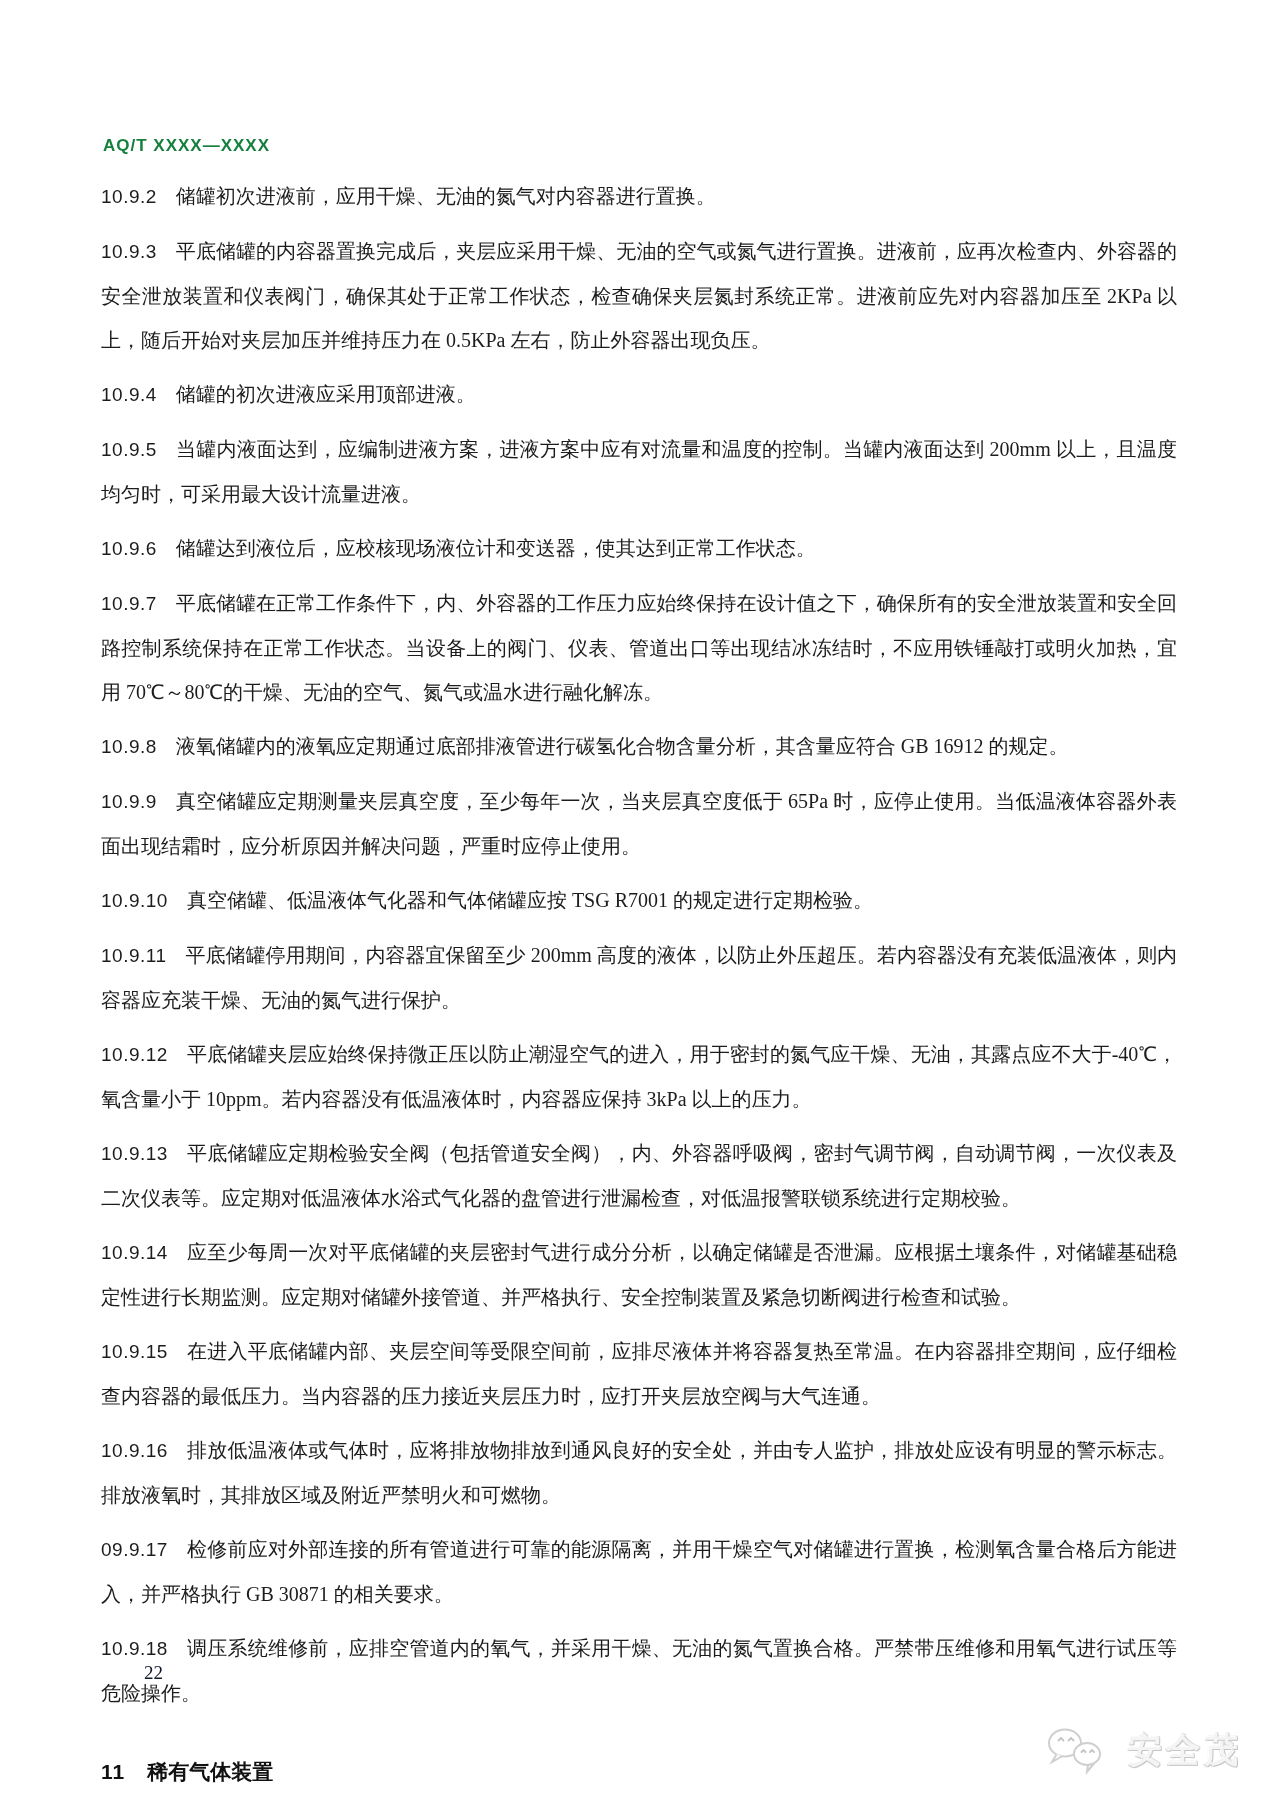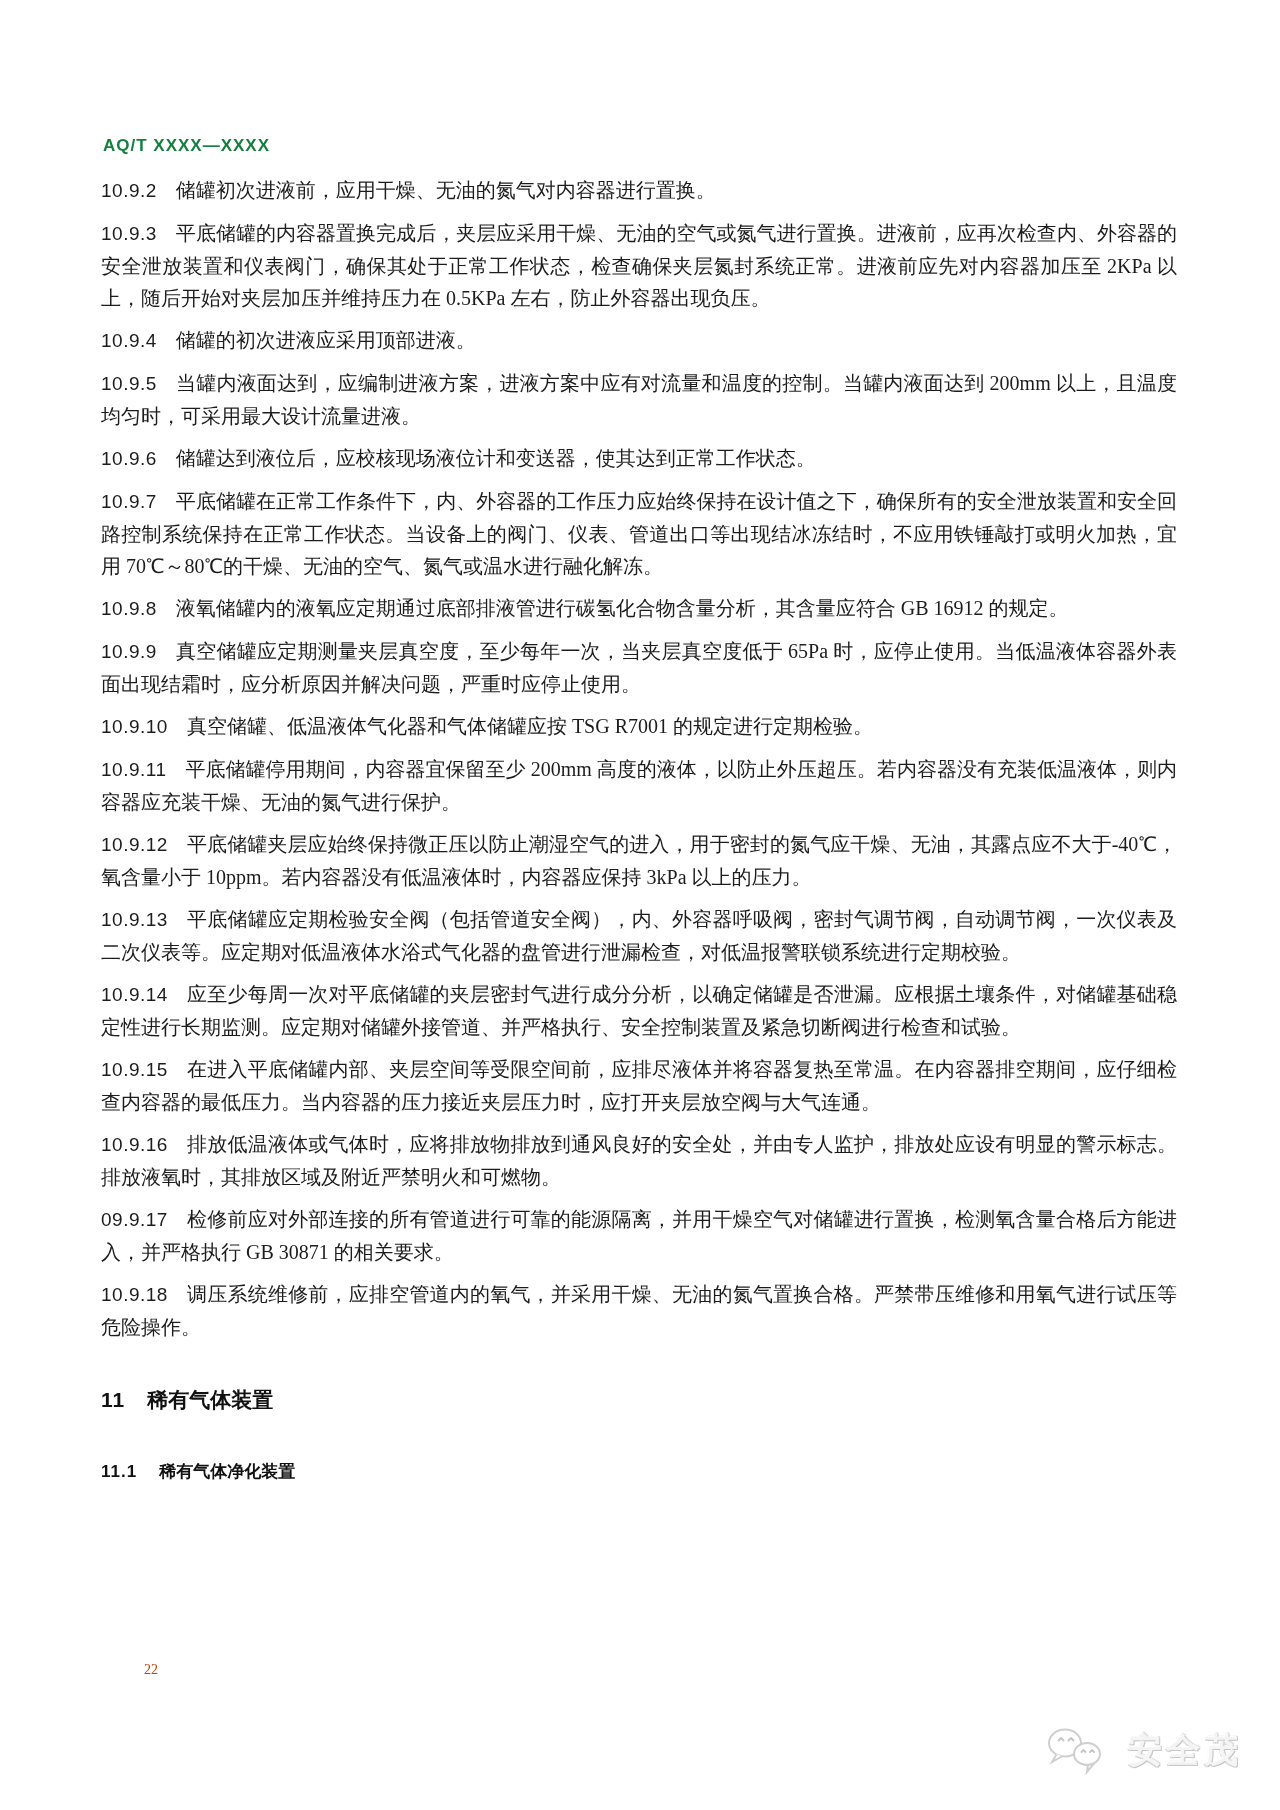--- a/index.html
+++ b/index.html
@@ -28,21 +28,21 @@
   }
   .content {
     position: absolute;
     left: 101px;
     top: 174px;
     width: 1080px;
   }
   .para {
     margin: 0 4px 10px 0;
     font-size: 20px;
-    line-height: 32px;
+    line-height: 44px;
     text-align: justify;
   }
   .pnum {
     font-family: "Liberation Sans", sans-serif;
     font-size: 19px;
     letter-spacing: 0.5px;
     margin-right: 19px;
     white-space: nowrap;
   }
   .sec-heading {
@@ -60,22 +60,22 @@
     font-weight: bold;
     color: #111111;
     line-height: 25px;
   }
   .hnum { margin-right: 22px; letter-spacing: 1px; }
   .page-number {
     position: absolute;
     left: 144px;
     top: 1662px;
     font-family: "Liberation Serif", serif;
-    font-size: 14px;
-    color: #c2410c;
+    font-size: 19px;
+    color: #0f172a;
   }
   .watermark {
     position: absolute;
     right: 38px;
     top: 1726px;
     display: flex;
     align-items: center;
     gap: 22px;
     user-select: none;
   }

